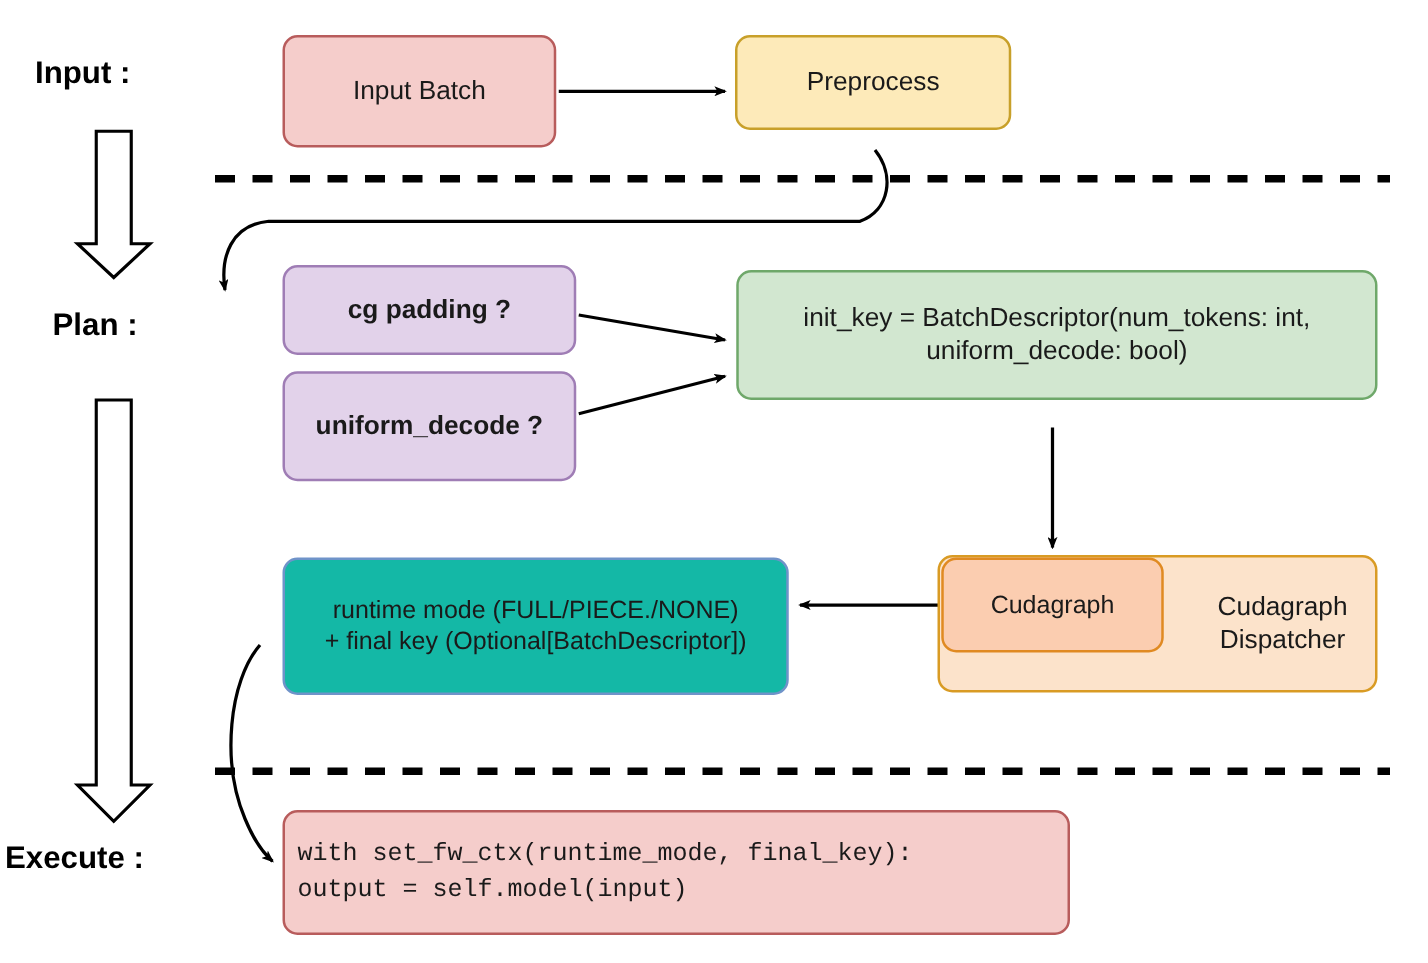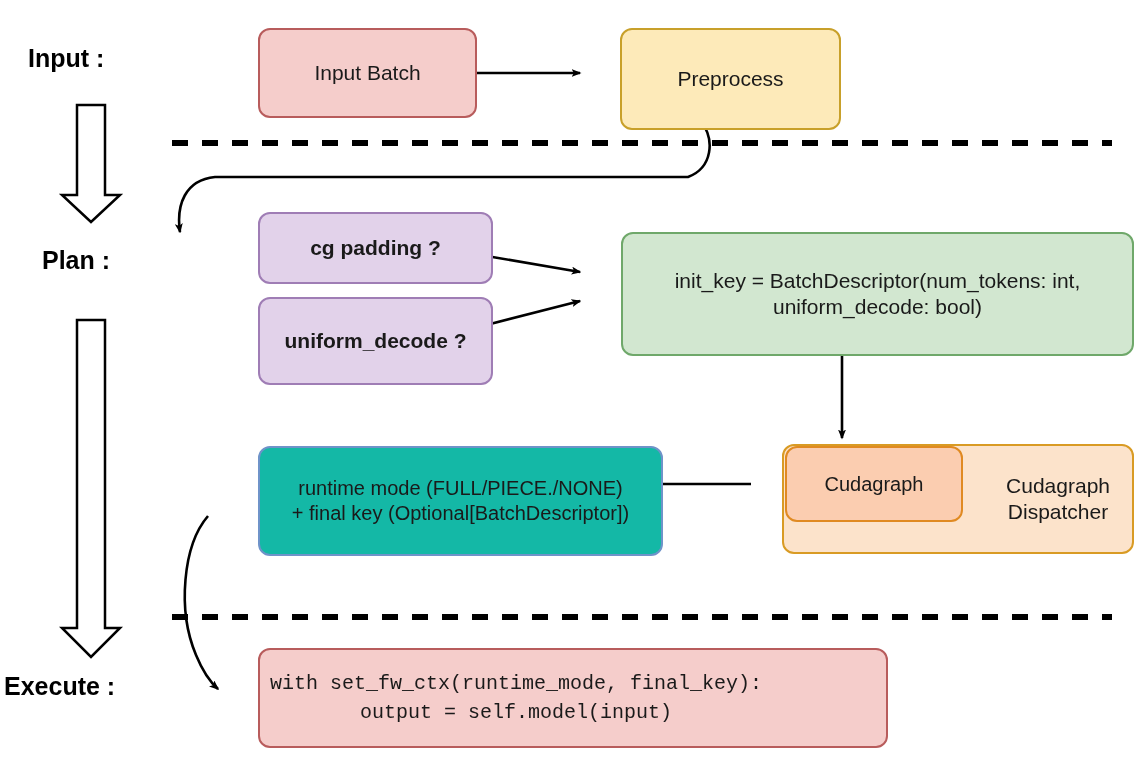--- a/index.html
+++ b/index.html
@@ -39,27 +39,26 @@
     display: flex;
     align-items: center;
     justify-content: center;
     text-align: center;
     font-family: "Liberation Sans", sans-serif;
     font-size: 21px;
     color: #1a1a1a;
     line-height: 1.25;
     padding: 0 8px;
     white-space: pre-line;
-    margin-left: 32px;
   }
   .node.code {
     font-family: "Liberation Mono", "DejaVu Sans Mono", monospace;
     font-size: 20px;
     justify-content: flex-start;
-    text-align: center;
+    text-align: left;
     padding-left: 10px;
     line-height: 1.45;
   }
   .node-pink   { background: #f5cdcb; border-color: #b85c5c; }
   .node-yellow { background: #fdeab9; border-color: #c8a02a; }
   .node-purple { background: #e2d2ea; border-color: #9f7db5; font-weight: bold; }
   .node-green  { background: #d2e7d0; border-color: #6fa86a; }
   .node-orange-outer { background: #fce3cb; border-color: #d99b24; }
   .node-orange-inner { background: #fbcdb0; border-color: #e08a22; }
   .node-blue   { background: #14b8a6; border-color: #6f93c9; }
@@ -96,27 +95,27 @@
 
     <path d="M208,516 C183,545 177,610 196,655 C203,672 210,682 218,689" fill="none" stroke="#000000" stroke-width="2.6" marker-end="url(#arrowhead)"></path>
   </svg>
 
   <div class="stage-label" style="left:28px; top:44px;text-align:center;">Input :</div>
   <div class="stage-label" style="left:42px; top:234px;margin-top:12px;">Plan :</div>
   <div class="stage-label" style="left:4px; top:672px;">Execute :</div>
 
   <div class="node node-pink" style="left:226px; top:28px; width:219px; height:90px;">Input Batch</div>
 
-  <div class="node node-yellow" style="left:588px; top:28px; width:221px; height:102px;">Preprocess</div>
+  <div class="node node-yellow" style="left:588px; top:28px; width:221px; height:76px;">Preprocess</div>
 
   <div class="node node-purple" style="left:226px; top:212px; width:235px; height:72px;">cg padding ?</div>
 
   <div class="node node-purple" style="left:226px; top:297px; width:235px; height:88px;">uniform_decode ?</div>
 
-  <div class="node node-green" style="left:589px; top:232px; width:513px; height:124px;">init_key = BatchDescriptor(num_tokens: int,
+  <div class="node node-green" style="left:589px; top:216px; width:513px; height:104px;">init_key = BatchDescriptor(num_tokens: int,
 uniform_decode: bool)</div>
 
   <div class="node node-orange-outer" style="left:750px; top:444px; width:352px; height:110px; justify-content:flex-end; padding-right:22px;">Cudagraph
 Dispatcher</div>
 
   <div class="node node-orange-inner" style="left:753px; top:446px; width:178px; height:76px; font-size:20px;">Cudagraph</div>
 
   <div class="node node-blue" style="left:226px; top:446px; width:405px; height:110px; font-size:20px;">runtime mode (FULL/PIECE./NONE)
 + final key (Optional[BatchDescriptor])</div>
 

